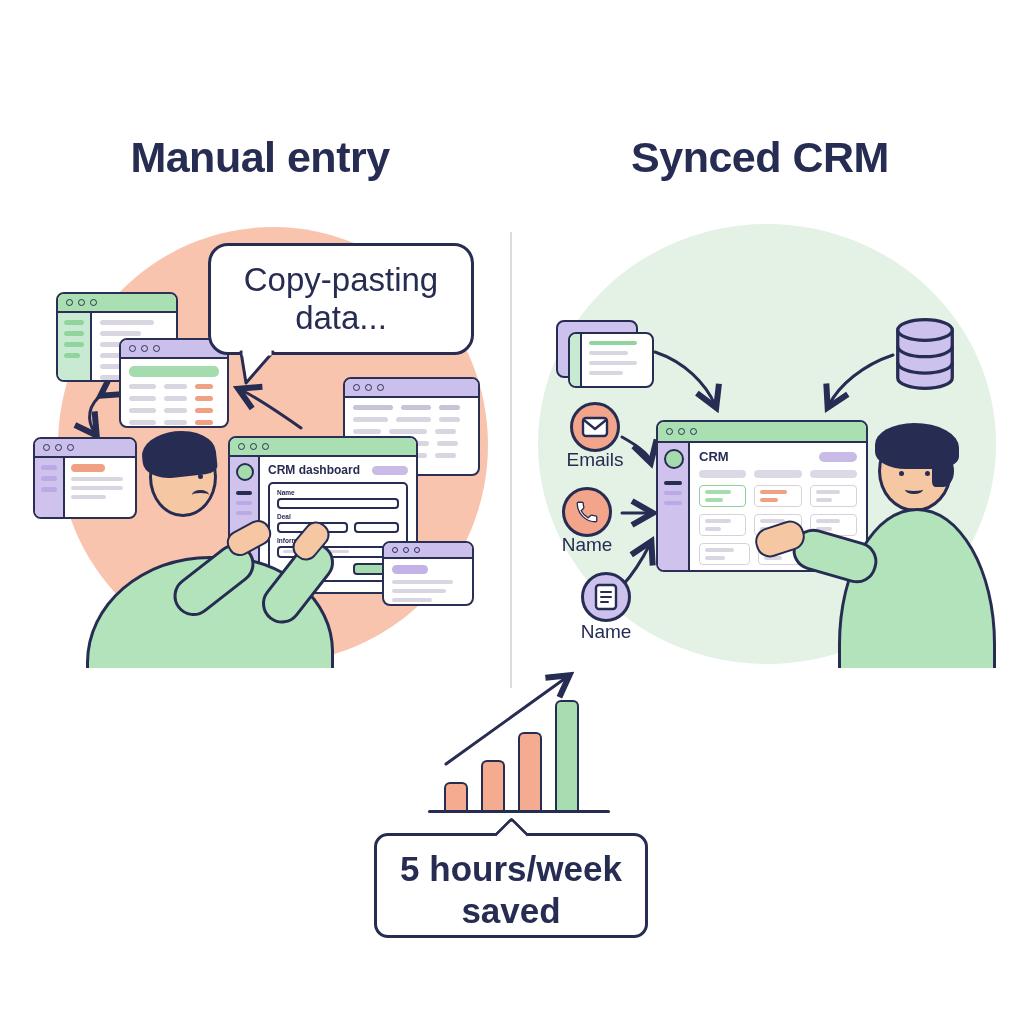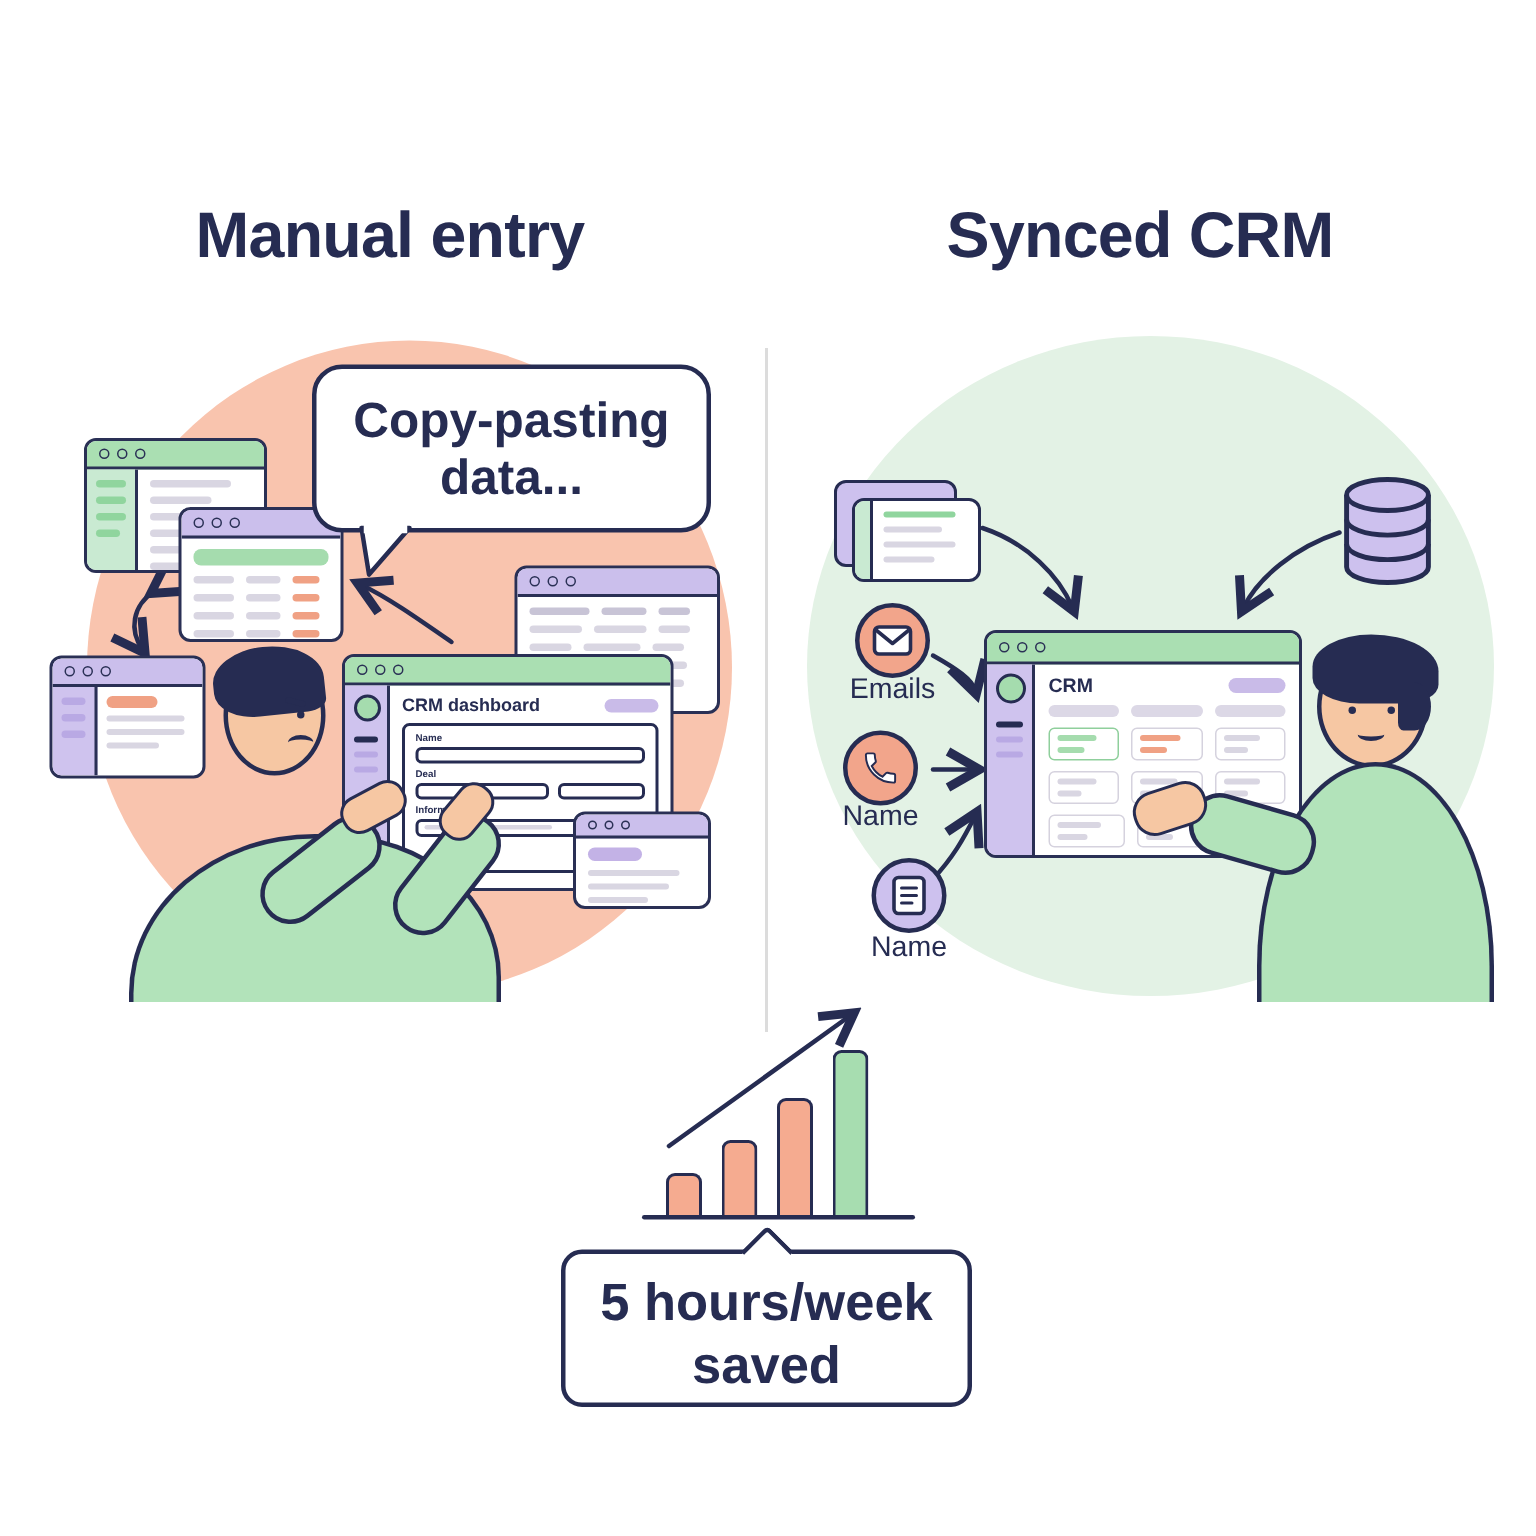--- a/index.html
+++ b/index.html
@@ -23,21 +23,21 @@
   .wb { display:flex; height:calc(100% - 19px); }
   .sb { flex:0 0 auto; border-right:2.5px solid #2a3055; padding:7px 0 0 6px; }
   .sb.green { background:#c9ead2; } .sb.purple { background:#cfc3ee; }
   .main { flex:1; padding:7px 8px; }
   .ln { height:5px; border-radius:3px; background:#d9d6e2; margin:0 0 6px 0; }
   .row3 { display:flex; gap:8px; align-items:center; margin-bottom:7px; }
 
   
   .bubble { position:absolute; left:208px; top:243px; width:266px; height:112px; background:#fff;
             border:3px solid #262c52; border-radius:20px; z-index:10; text-align:center;
-            font-size:33px; font-weight:700; color:#262c52; line-height:1.15; padding-top:15px; }
+            font-size:33px; font-weight:400; color:#262c52; line-height:1.15; padding-top:15px; }
   .callout { position:absolute; left:374px; top:833px; width:274px; height:105px; background:#fff;
              border:3.5px solid #262c52; border-radius:14px; z-index:10; text-align:center;
              font-size:35px; font-weight:800; color:#262c52; line-height:1.2; padding-top:12px; }
   .callout-tail { position:absolute; top:-14px; left:122px; width:25px; height:25px; background:#fff;
                   border-left:3.5px solid #262c52; border-top:3.5px solid #262c52; transform:rotate(45deg); border-radius:4px 0 0 0; }
 
   
   .head { position:absolute; background:#f6c7a3; border:3px solid #262c52; border-radius:50%; z-index:7; }
   .hair { position:absolute; background:#262c52; }
   .eye { position:absolute; width:5px; height:5px; background:#262c52; border-radius:50%; }
@@ -196,21 +196,21 @@
           <div class="ln" style="width:18%; margin:0;"></div>
         </div>
       <div class="row3">
           <div class="ln" style="width:26%; margin:0;"></div>
           <div class="ln" style="width:30%; margin:0;"></div>
           <div class="ln" style="width:18%; margin:0;"></div>
         </div>
     </div>
   </div>
 
-  <div class="win" style="left:228px; top:436px; width:221px; height:158px; z-index:6;">
+  <div class="win" style="left:228px; top:436px; width:190px; height:158px; z-index:6;">
     <div class="tb green">
         <span class="dot"></span>
         <span class="dot"></span>
         <span class="dot"></span>
       </div>
     <div class="wb">
       <div class="sb purple" style="width:30px; padding:6px 0 0 6px;">
         <div style="width:18px; height:18px; border-radius:50%; background:#a5dcae; border:2px solid #262c52; margin-bottom:10px;"></div>
         <div class="ln" style="width:16px; height:4px; background:#262c52;"></div>
         <div class="ln" style="width:16px; height:4px; background:#b9a9e4;"></div>

